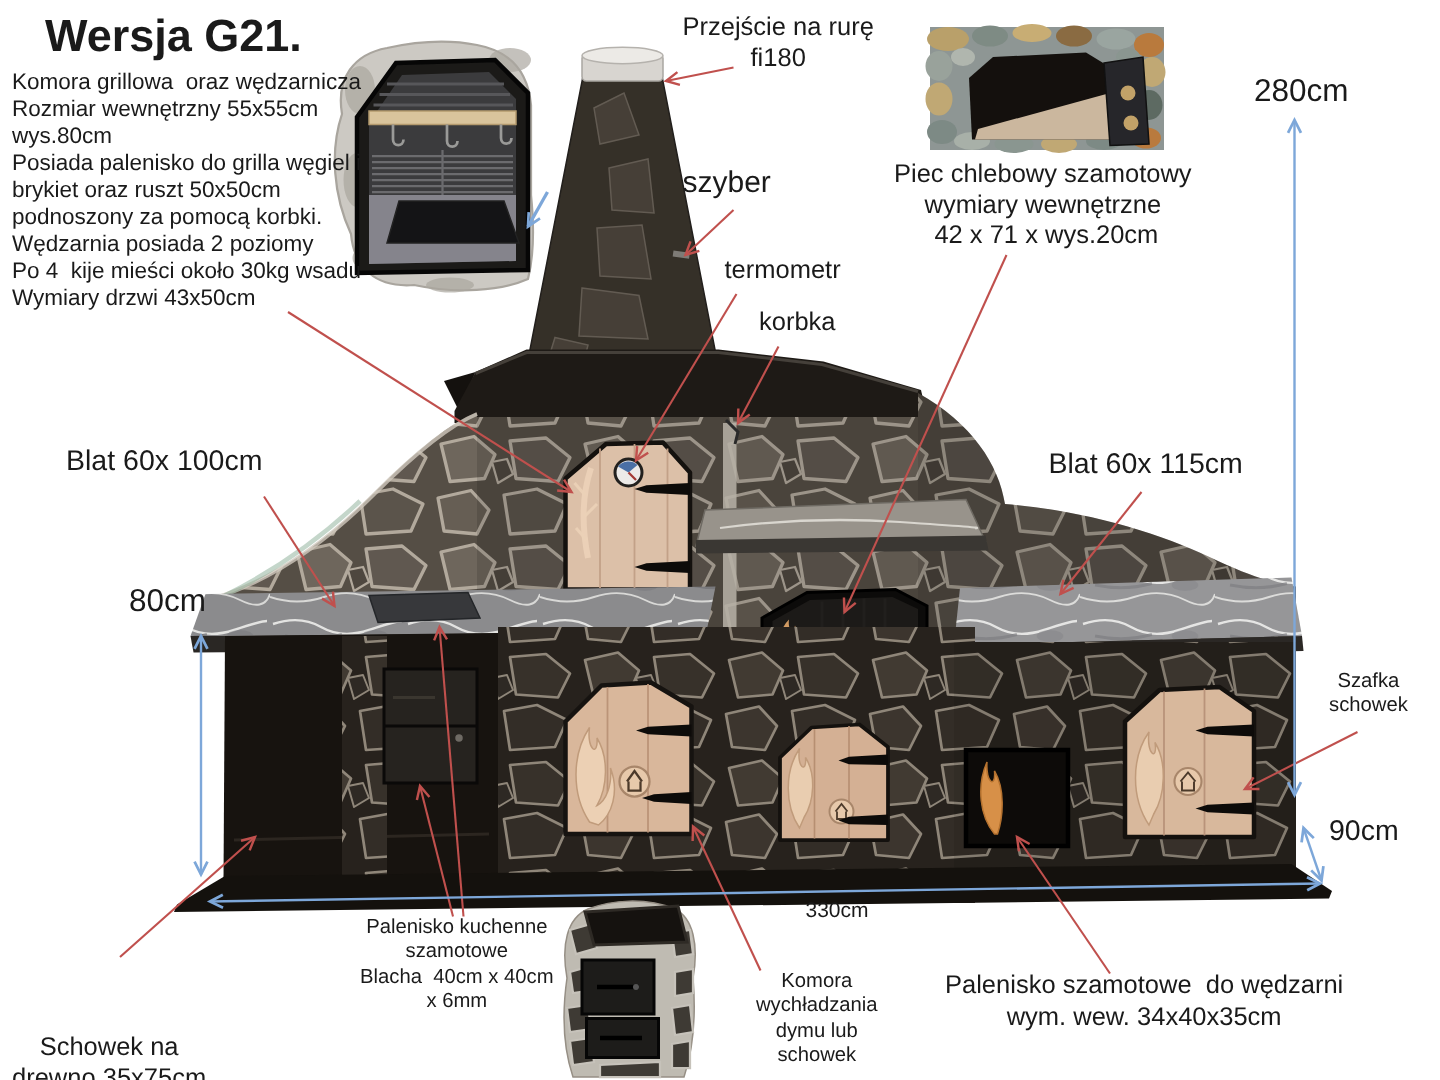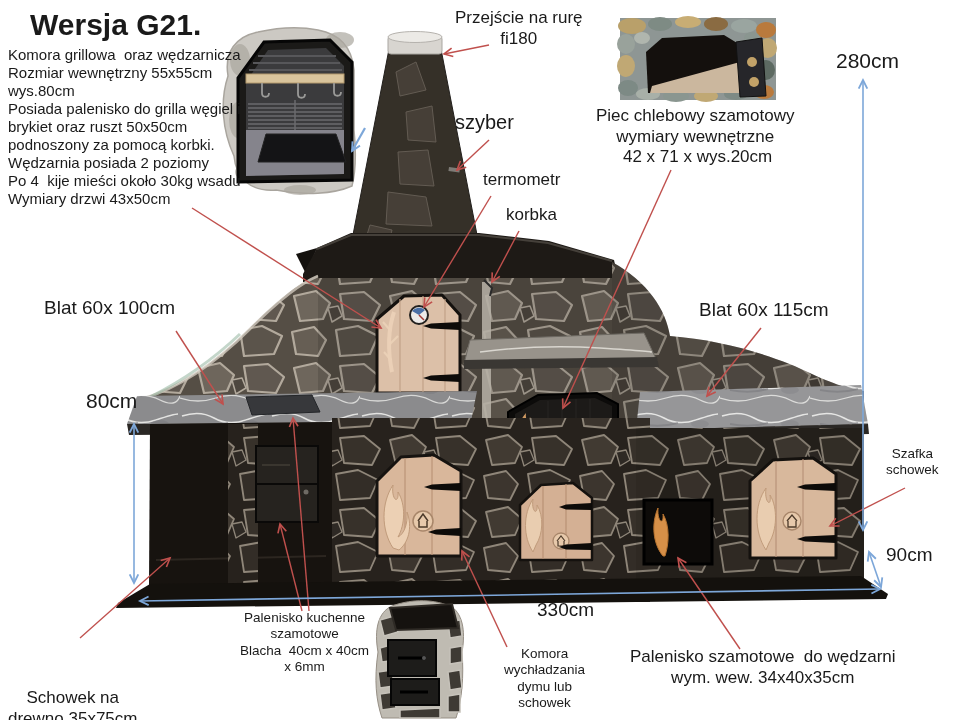--- a/index.html
+++ b/index.html
@@ -338,21 +338,21 @@
   <div class="label" style="left:596px;top:106px;font-size:17px;">Piec chlebowy szamotowy
 wymiary wewnętrzne
  42 x 71 x wys.20cm</div>
   <div class="label" style="left:836px;top:48px;font-size:21px;">280cm</div>
   <div class="label" style="left:44px;top:296px;font-size:19px;">Blat 60x 100cm</div>
   <div class="label" style="left:699px;top:298px;font-size:19px;">Blat 60x 115cm</div>
   <div class="label" style="left:86px;top:388px;font-size:21px;">80cm</div>
   <div class="label" style="left:886px;top:446px;font-size:13.5px;">Szafka
 schowek</div>
   <div class="label" style="left:886px;top:543px;font-size:19px;">90cm</div>
-  <div class="label" style="left:537px;top:598px;font-size:19px;">330cm</div>
+  <div class="label" style="left:537px;top:598px;font-size:14px;">330cm</div>
   <div class="label" style="left:8px;top:646px;font-size:17px;margin-top:42px;">Schowek na
 drewno 35x75cm</div>
   <div class="label" style="left:240px;top:610px;font-size:13.5px;">Palenisko kuchenne
 szamotowe
 Blacha  40cm x 40cm
 x 6mm</div>
   <div class="label" style="left:504px;top:646px;font-size:13.5px;">Komora
 wychładzania
 dymu lub
 schowek</div>

